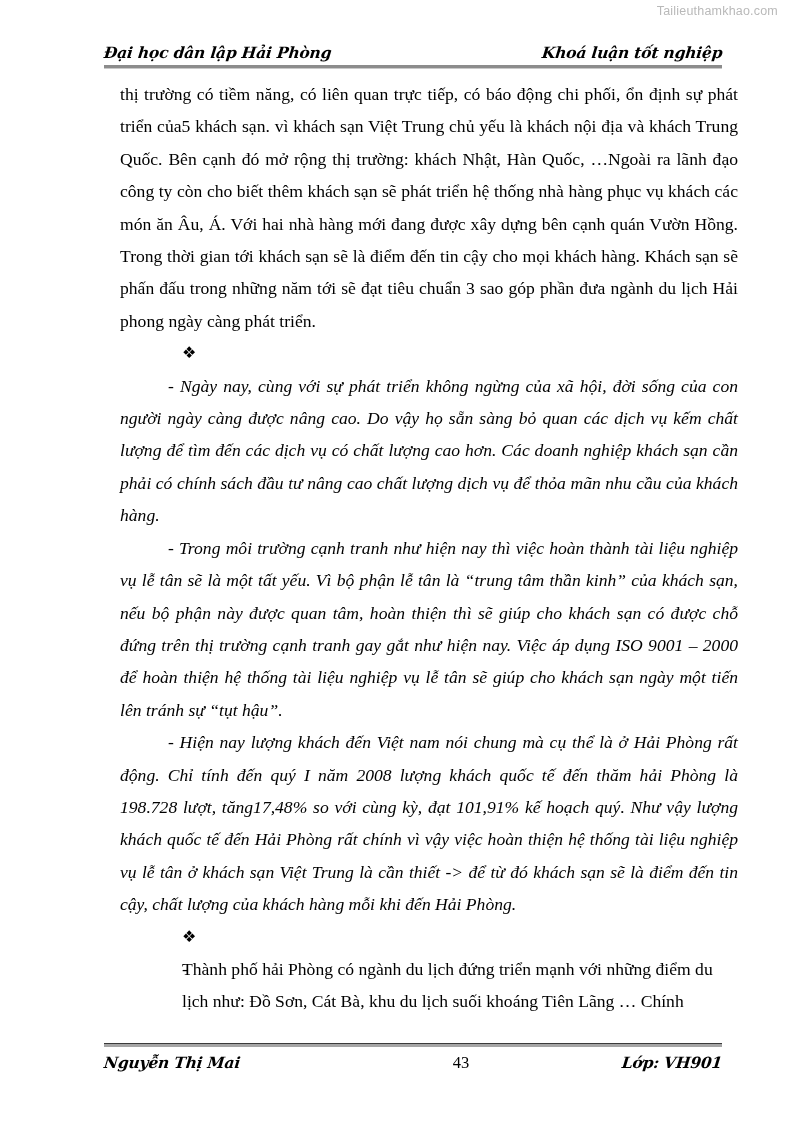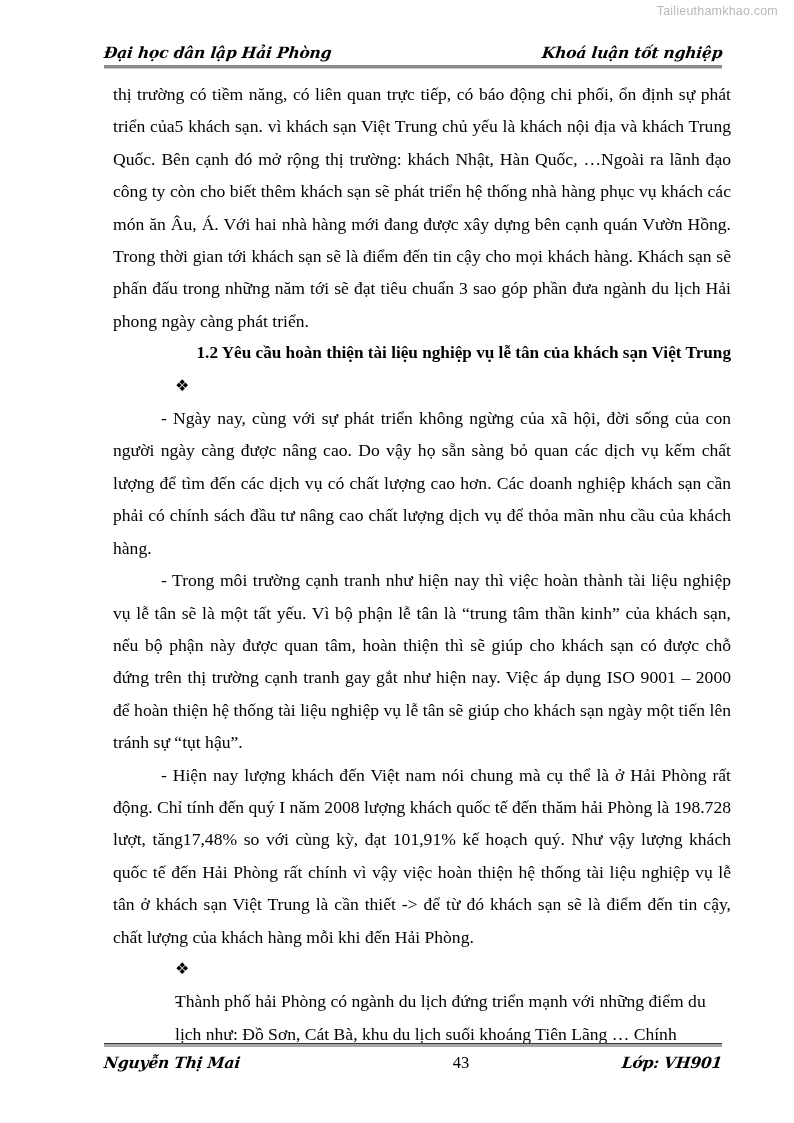--- a/index.html
+++ b/index.html
@@ -73,33 +73,34 @@
   }
   .rule-head .b {
     height: 1px;
     background: #c9c9c9;
   }
 
   
   .body {
     position: absolute;
     top: 78px;
-    left: 9px;
+    left: 16px;
     width: 618px;
   }
   p.t {
     margin: 0 0 0 0;
     font-size: 17.6px;
     line-height: 32.4px;
     text-align: justify;
     text-justify: inter-word;
     hyphens: none;
   }
   p.t.indent {
     text-indent: 48px;
+    font-style: italic;
   }
   p.heading {
     margin: 0;
     font-size: 17.2px;
     line-height: 32.4px;
     font-weight: bold;
     text-align: right;
   }
   .bullet-line {
     margin: 0;
@@ -173,21 +174,20 @@
     </div>
     <div class="rule-head">
       <div class="a"></div>
       <div class="b"></div>
     </div>
 
     <div class="body">
 
       <p class="t">thị trường có tiềm năng, có liên quan trực tiếp, có báo động chi phối, ổn định sự phát triển của5 khách sạn. vì khách sạn Việt Trung chủ yếu là khách nội địa và khách Trung Quốc. Bên cạnh đó mở rộng thị trường: khách Nhật, Hàn Quốc, …Ngoài ra lãnh đạo công ty còn cho biết thêm khách sạn sẽ phát triển hệ thống nhà hàng phục vụ khách các món ăn Âu, Á. Với hai nhà hàng mới đang được xây dựng bên cạnh quán Vườn Hồng. Trong thời gian tới khách sạn sẽ là điểm đến tin cậy cho mọi khách hàng. Khách sạn sẽ phấn đấu trong những năm tới sẽ đạt tiêu chuẩn 3 sao góp phần đưa ngành du lịch Hải phong ngày càng phát triển.</p>
 
-      <p class="heading">1.2 Yêu cầu hoàn thiện tài liệu nghiệp vụ lễ tân của khách sạn Việt Trung</p>
 
       <div class="bullet-line">
         <span class="bullet-glyph">❖</span>
       </div>
 
       <p class="t indent">- Ngày nay, cùng với sự phát triển không ngừng của xã hội, đời sống của con người ngày càng được nâng cao. Do vậy họ sẵn sàng bỏ quan các dịch vụ kếm chất lượng để tìm đến các dịch vụ có chất lượng cao hơn. Các doanh nghiệp khách sạn cần phải có chính sách đầu tư nâng cao chất lượng dịch vụ để thỏa mãn nhu cầu của khách hàng.</p>
 
       <p class="t indent">- Trong môi trường cạnh tranh như hiện nay thì việc hoàn thành tài liệu nghiệp vụ lễ tân sẽ là một tất yếu. Vì bộ phận lễ tân là “trung tâm thần kinh” của khách sạn, nếu bộ phận này được quan tâm, hoàn thiện thì sẽ giúp cho khách sạn có được chỗ đứng trên thị trường cạnh tranh gay gắt như hiện nay. Việc áp dụng ISO 9001 – 2000 để hoàn thiện hệ thống tài liệu nghiệp vụ lễ tân sẽ giúp cho khách sạn ngày một tiến lên tránh sự “tụt hậu”.</p>
 
       <p class="t indent">- Hiện nay lượng khách đến Việt nam nói chung mà cụ thể là ở Hải Phòng rất động. Chỉ tính đến quý I năm 2008 lượng khách quốc tế đến thăm hải Phòng là 198.728 lượt, tăng17,48% so với cùng kỳ, đạt 101,91% kế hoạch quý. Như vậy lượng khách quốc tế đến Hải Phòng rất chính vì vậy việc hoàn thiện hệ thống tài liệu nghiệp vụ lễ tân ở khách sạn Việt Trung là cần thiết -&gt; để từ đó khách sạn sẽ là điểm đến tin cậy, chất lượng của khách hàng mỗi khi đến Hải Phòng.</p>

